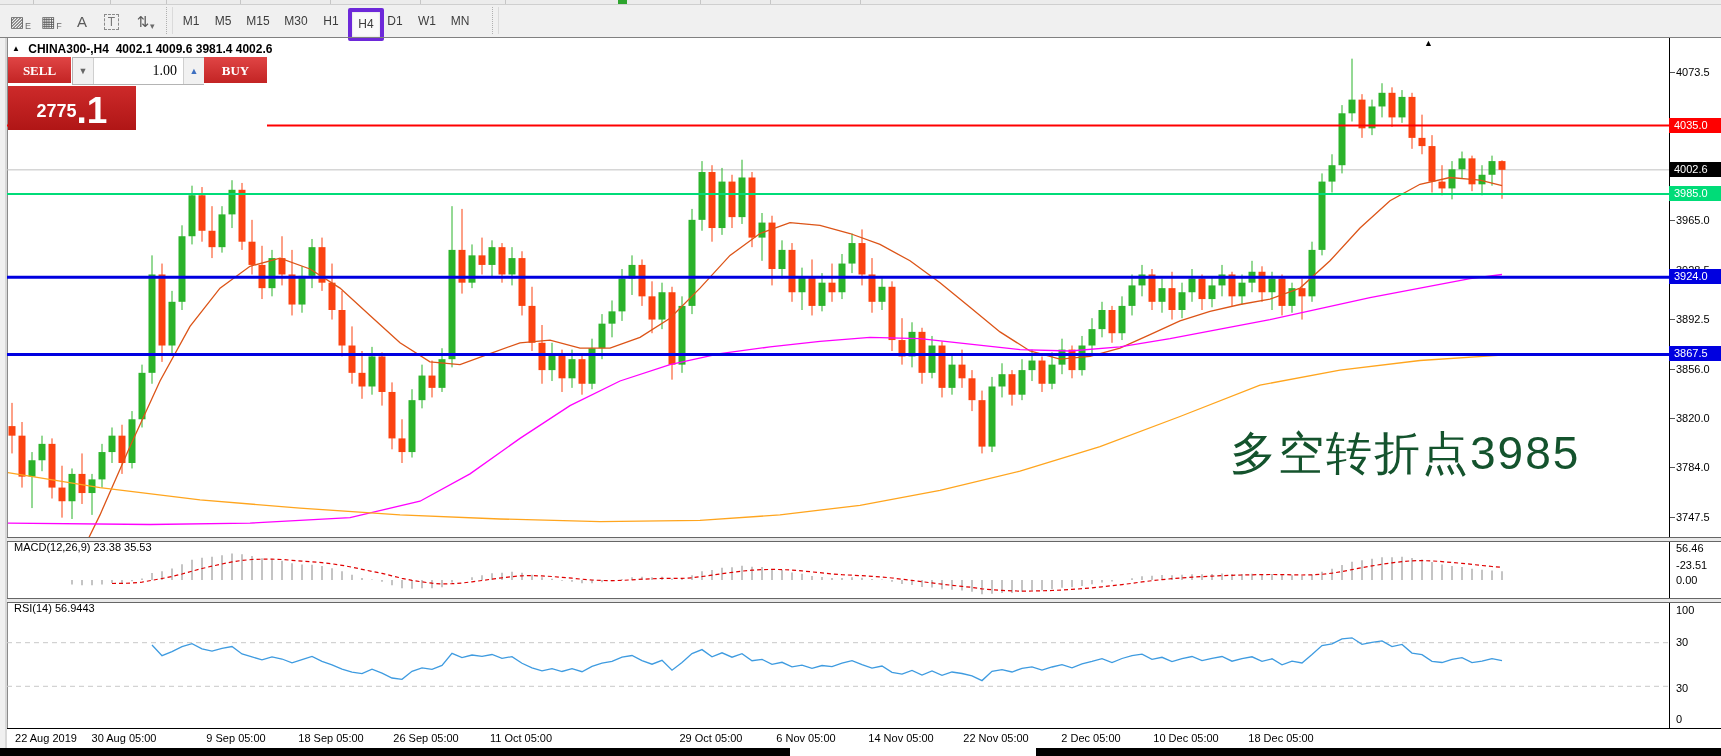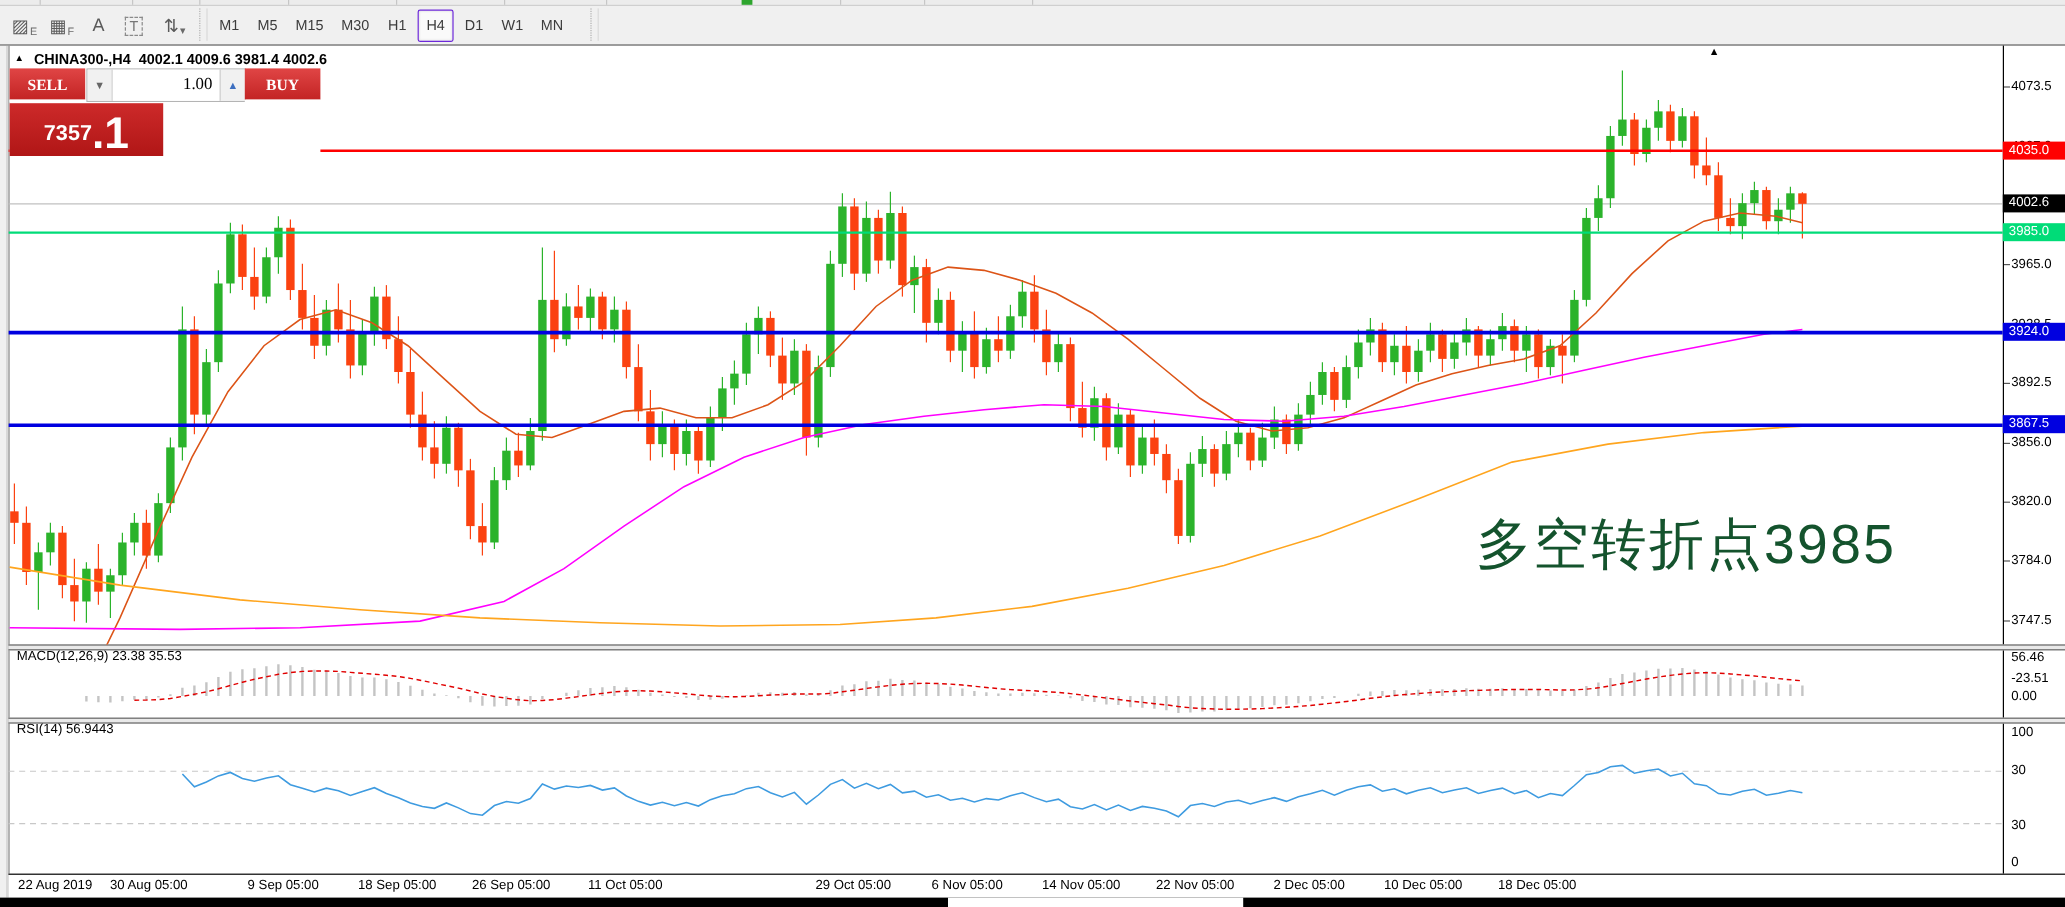--- a/index.html
+++ b/index.html
@@ -9,21 +9,21 @@
   #top-strip{position:absolute;left:0;top:0;width:1721px;height:4px;background:#ececec;border-bottom:1px solid #cfcfcf;}
   #top-strip .seg{position:absolute;top:0;width:1px;height:4px;background:#c6c6c6;}
   #top-strip .green{position:absolute;top:0;left:618px;width:9px;height:4px;background:#2ea52e;}
   #toolbar{position:absolute;left:0;top:5px;width:1721px;height:32px;background:#f0f0f0;border-bottom:1px solid #a8a8a8;}
   .icon-btn{position:absolute;top:3px;height:25px;display:flex;align-items:center;justify-content:center;
             color:#5a5a5a;font-size:15px;cursor:default;border:1px solid transparent;border-radius:2px;}
   .icon-btn .sub{font-size:9px;color:#6a6a6a;margin-left:1px;margin-top:8px;}
   .icon-btn.boxed .g{border:1px dashed #8a8a8a;padding:0 3px;font-size:12px;line-height:14px;color:#777;}
   .tf{position:absolute;top:3px;height:25px;line-height:25px;text-align:center;font-size:12px;color:#3c3c3c;
       border:1px solid transparent;border-radius:2px;cursor:default;}
-  .tf.active{background:#fafafa;border:1px solid #6d28d9;box-shadow:inset 0 0 2px #ccc;}
+  .tf.active{background:#fafafa;border:4px solid #6d28d9;box-shadow:inset 0 0 2px #ccc;}
   .vsep{position:absolute;top:2px;width:5px;height:27px;border-left:1px dotted #b0b0b0;border-right:1px solid #dadada;}
   #left-strip{position:absolute;left:0;top:38px;width:7px;height:710px;background:#f0f0f0;border-right:1px solid #8a8a8a;box-shadow:inset -2px 0 0 #d8d8d8;}
   
   #chart-top-border{position:absolute;left:0;top:37px;width:1721px;height:1px;background:#808080;}
   #axis-border{position:absolute;left:1669px;top:38px;width:1px;height:710px;background:#000;}
   .hsep{position:absolute;left:7px;width:1714px;height:3px;background:#e9e9e9;border-top:1px solid #666;border-bottom:1px solid #666;}
   #date-axis{position:absolute;left:7px;top:728px;width:1714px;height:20px;background:#fff;border-top:1px solid #000;}
   #bottom-bar{position:absolute;left:0;top:748px;width:1721px;height:8px;background:#000;}
   #bottom-bar .gap{position:absolute;left:790px;top:0;width:246px;height:8px;background:#fff;}
   
@@ -608,21 +608,21 @@
   <div class="tw-row1">
     <div class="tw-btn" id="sell-button">SELL</div>
     <div class="spinbox">
       <div class="spin down">▼</div>
       <input id="volume-input" value="1.00" style="">
       <div class="spin up">▲</div>
     </div>
     <div class="tw-btn" id="buy-button">BUY</div>
   </div>
   <div class="price-panel" id="bid-panel">
-    <span class="small">7357</span>
+    <span class="small">2775</span>
     <span class="big">.1</span>
   </div>
 </div>
 
 <div class="ind-label" style="top:541px">MACD(12,26,9) 23.38 35.53</div>
 <div class="ind-label" style="top:602px">RSI(14) 56.9443</div>
 
 <div id="annotation" lang="zh" style="color: #14532d;">多空转折点3985</div>
 <div id="scroll-marker">▲</div>
 

